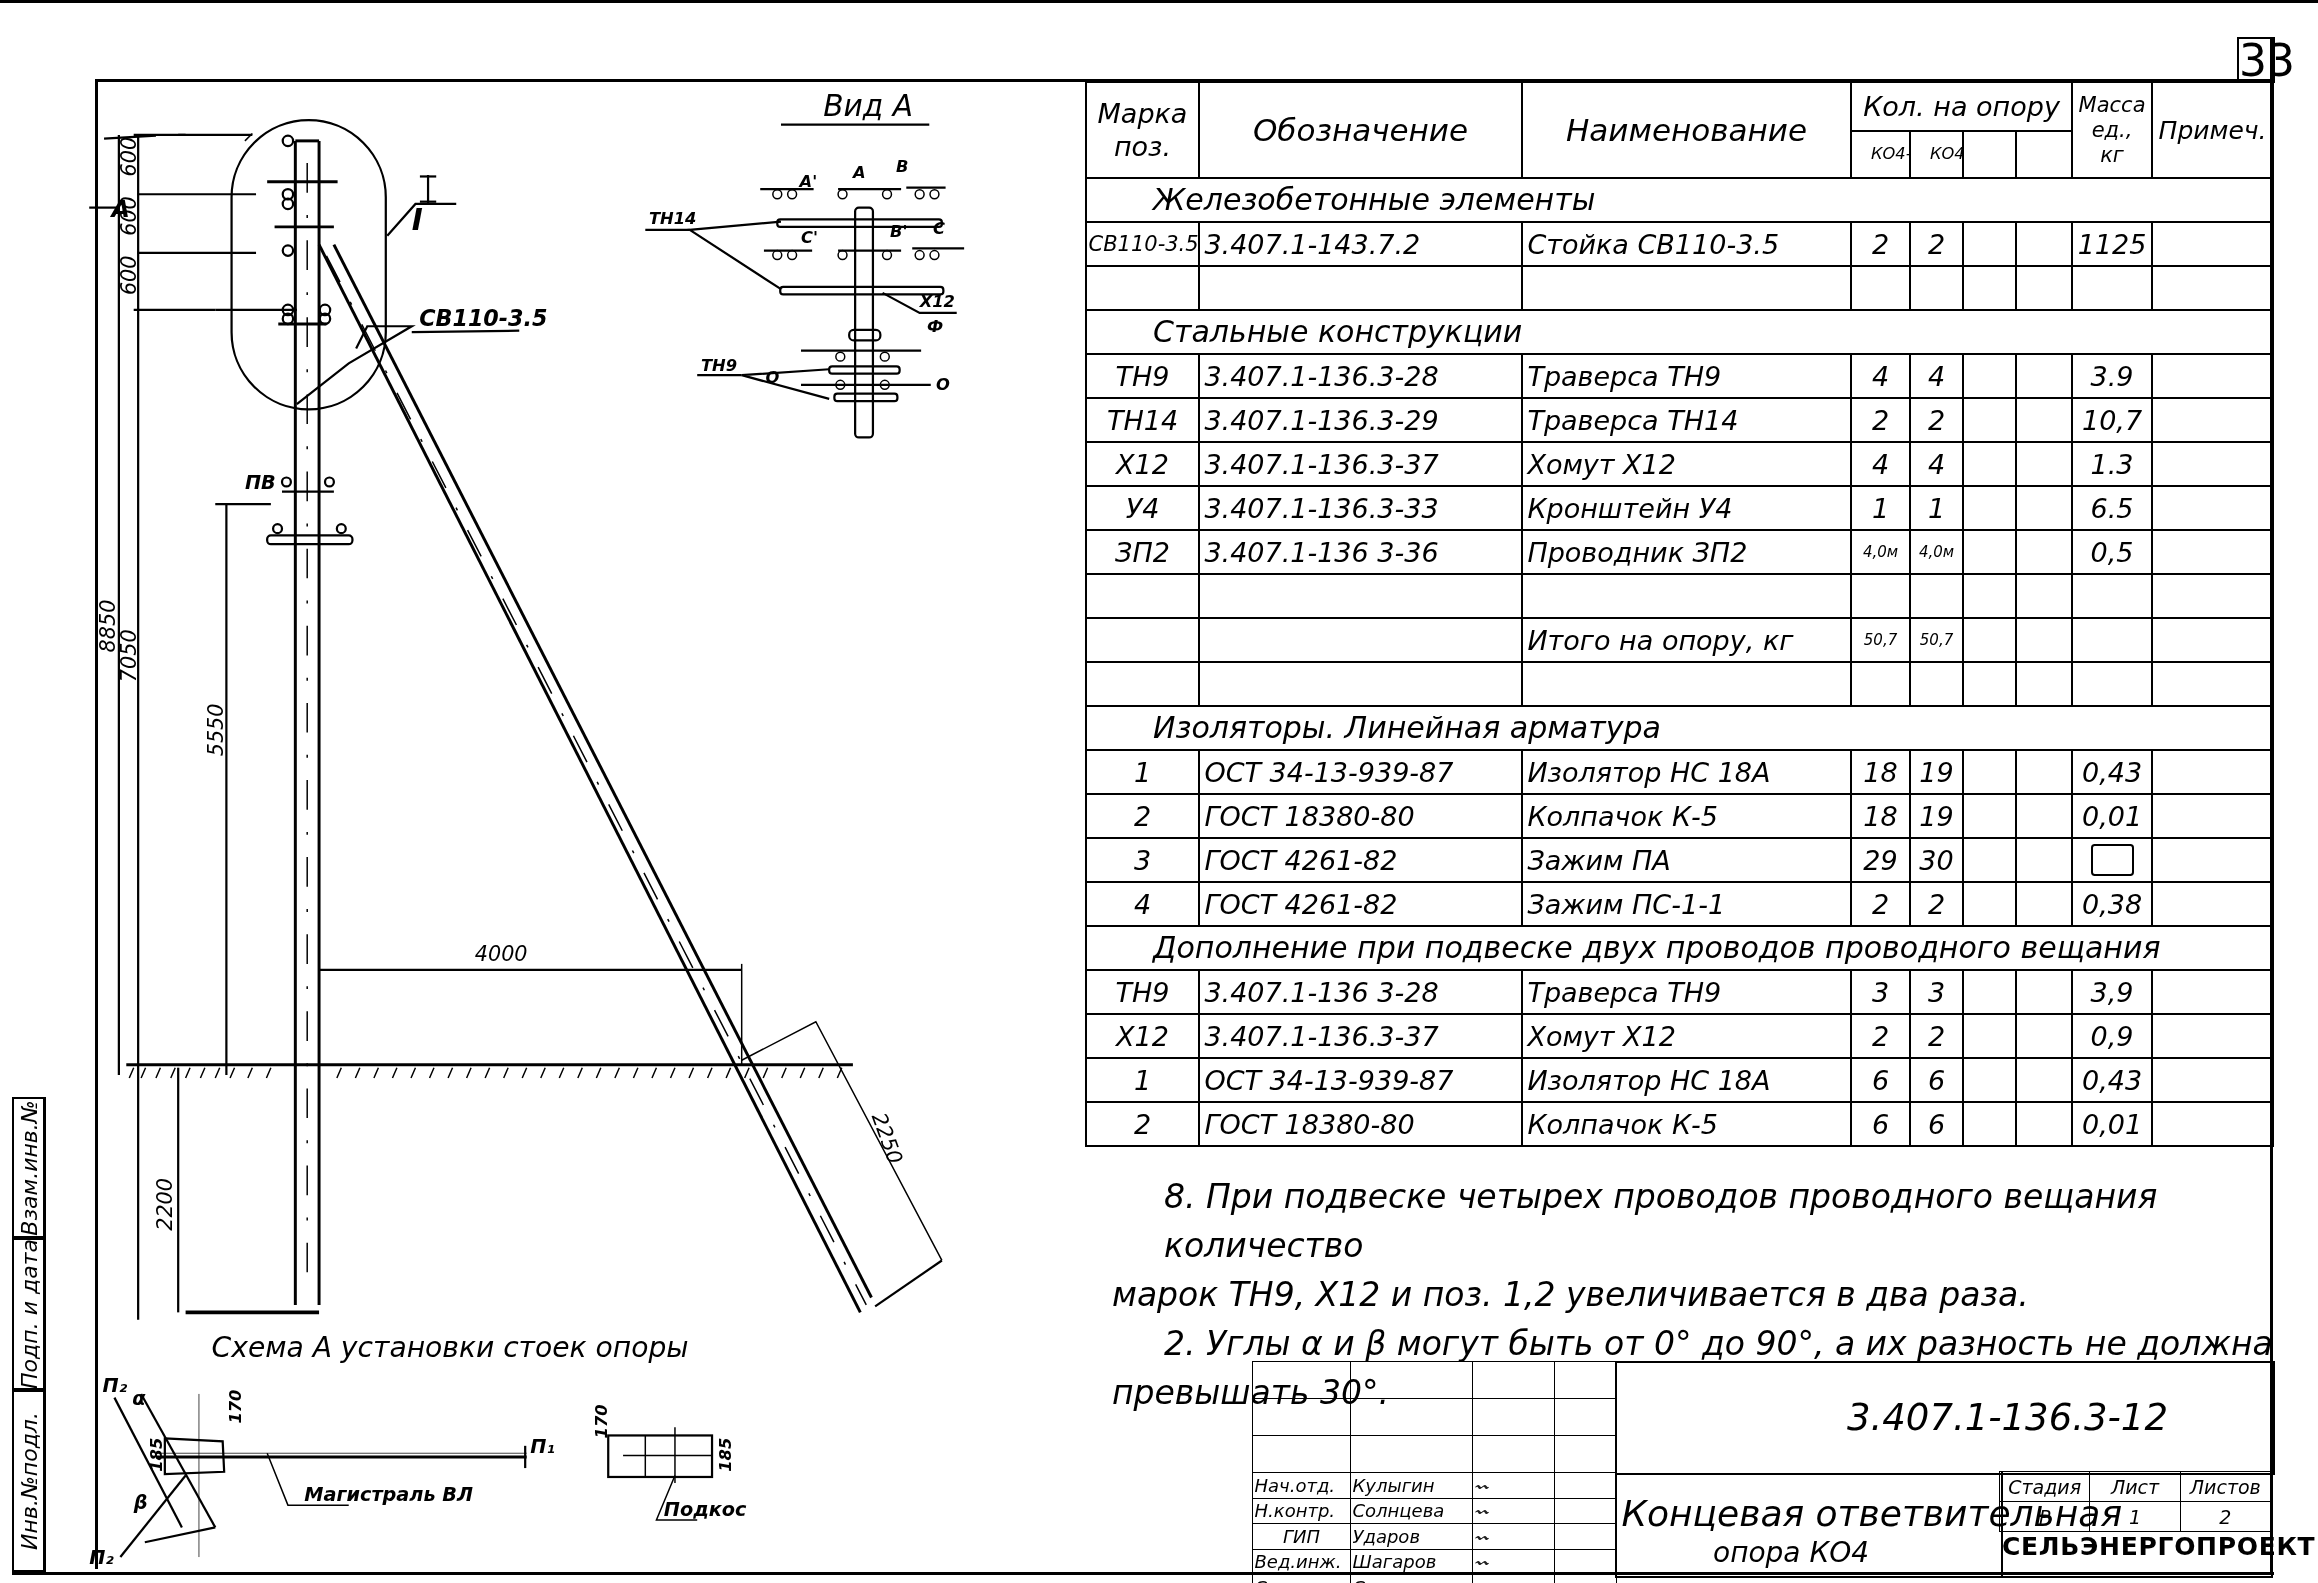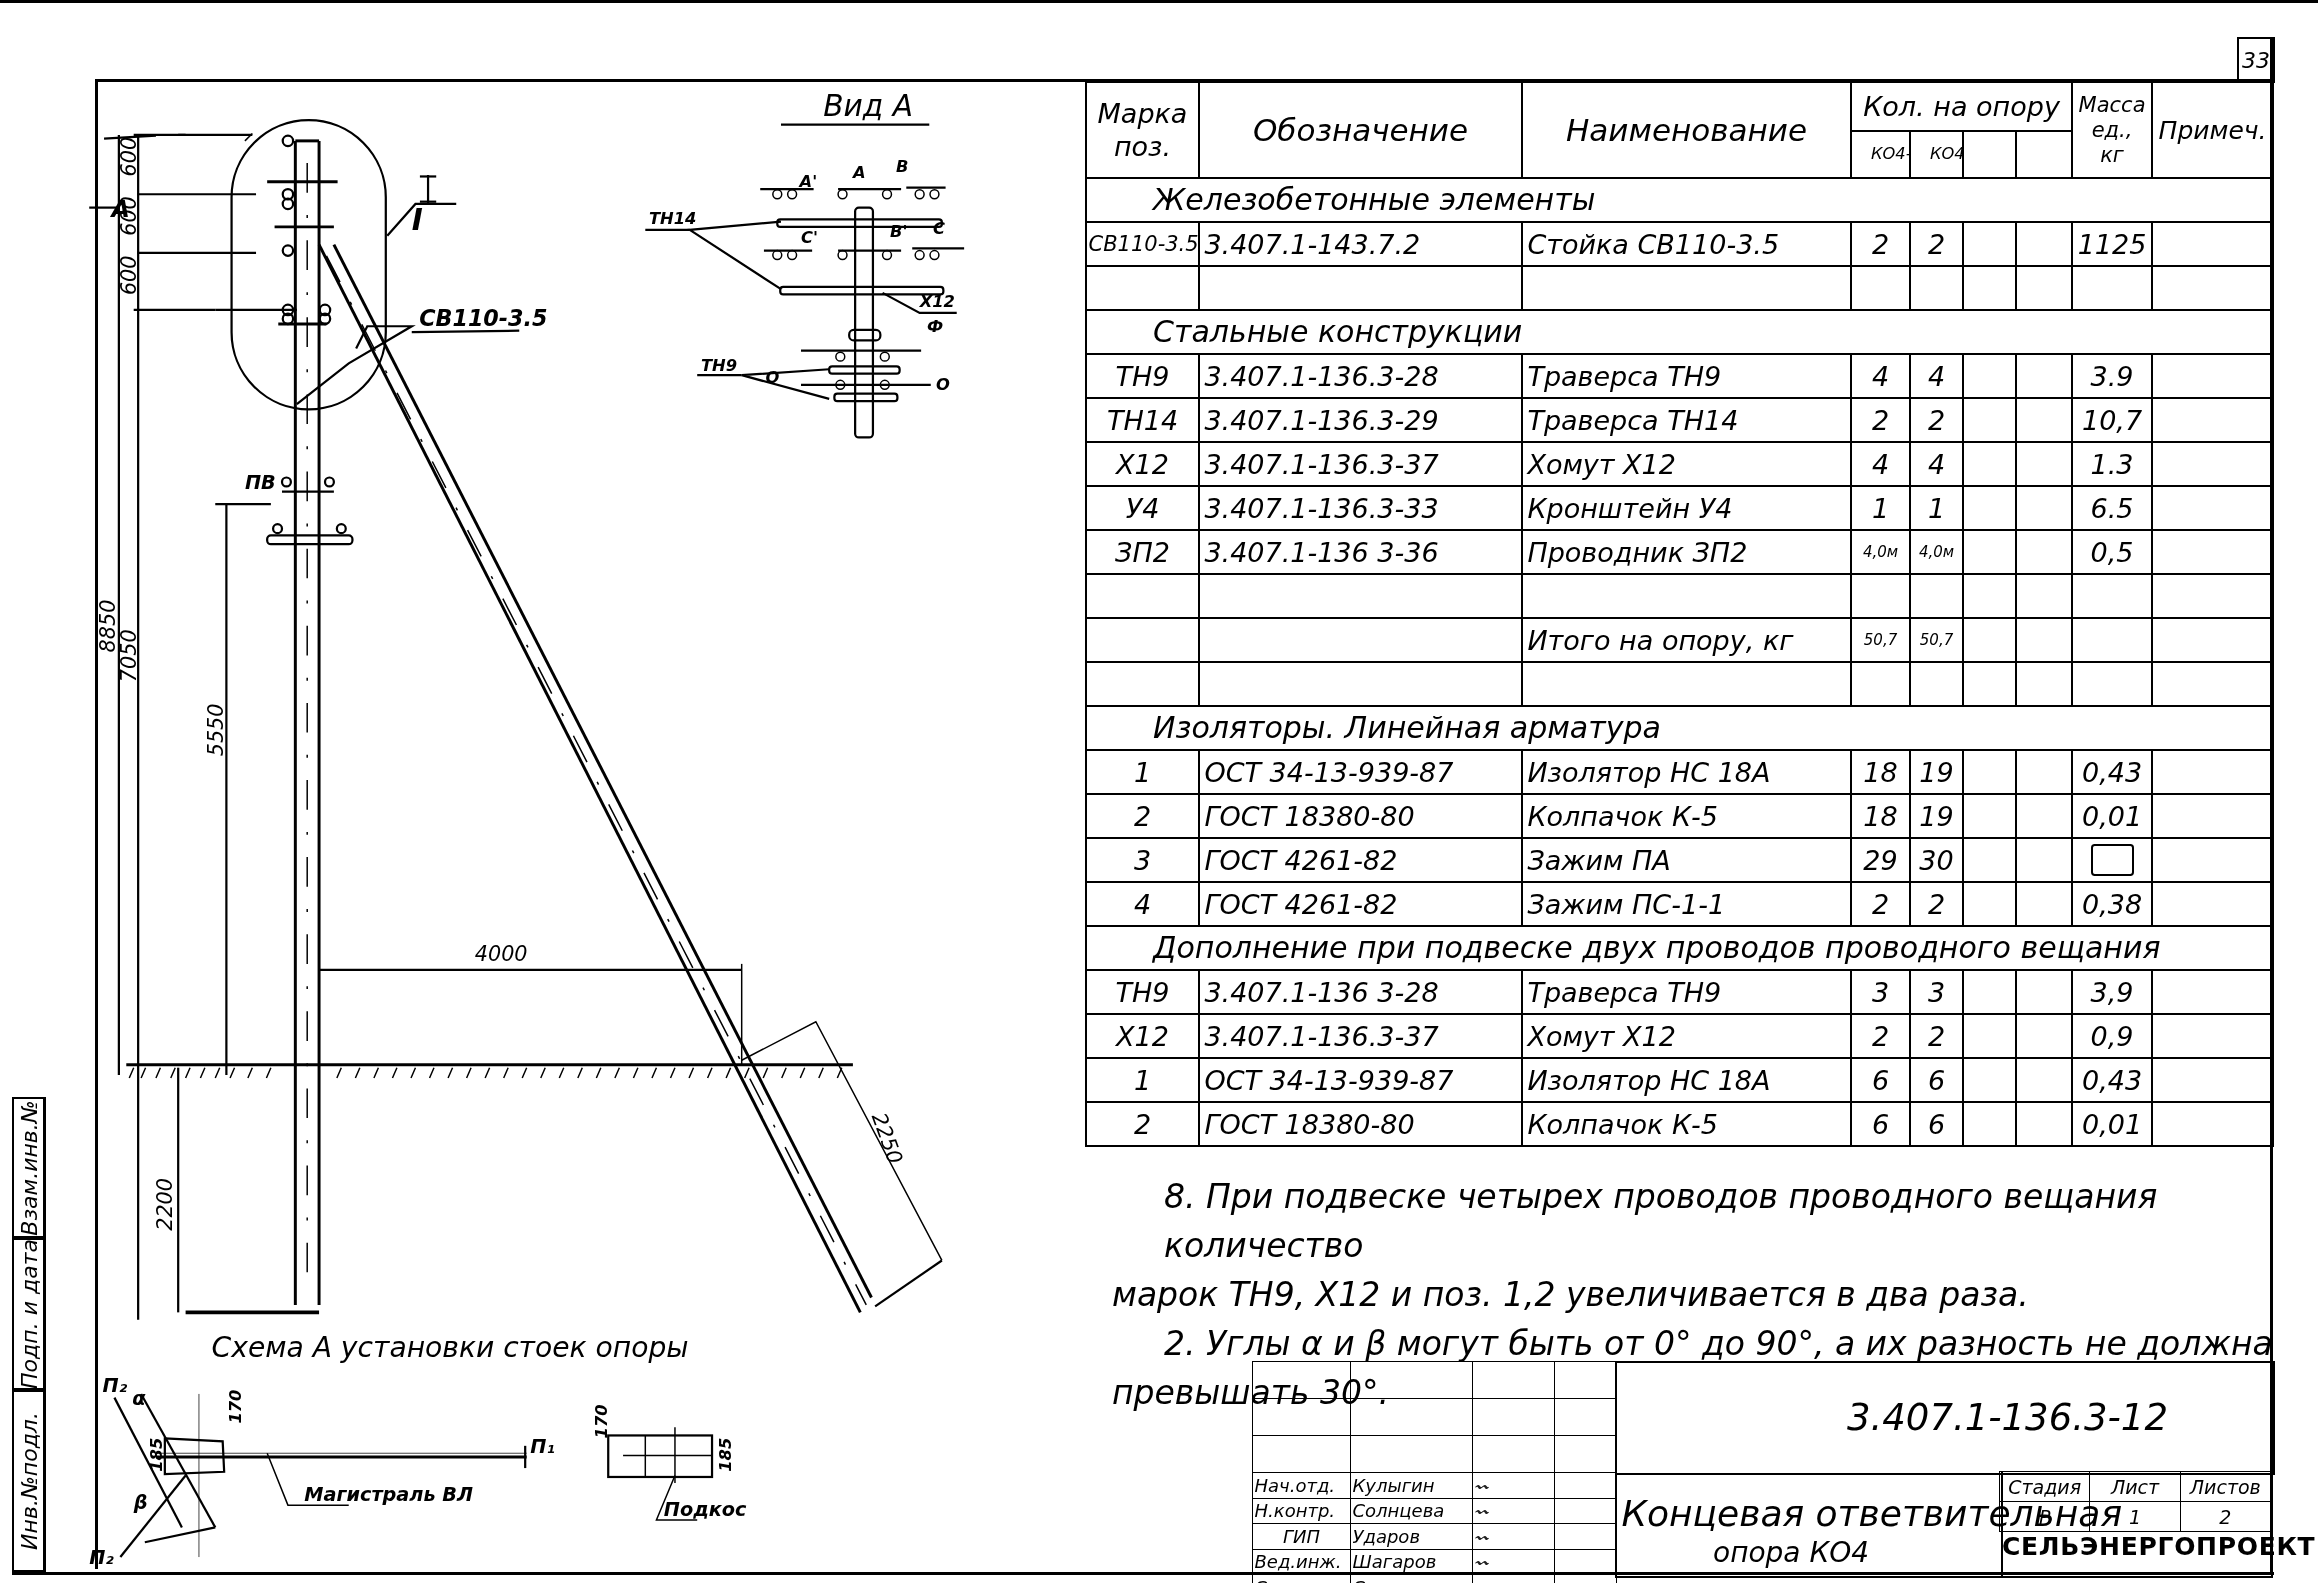--- a/index.html
+++ b/index.html
@@ -30,21 +30,21 @@
   .tb-code{position:absolute;left:363px;top:0;width:656px;height:110px;border:2.2px solid #000;border-left:2.2px solid #000;}
   .tb-code span{position:absolute;left:230px;top:33px;font-size:37px;font-style:italic;}
   .tb-name{position:absolute;left:363px;top:110px;width:384px;height:105px;border:2.2px solid #000;border-top:none;}
   .tb-name .l1{position:absolute;left:4.4px;top:22px;font-size:36px;font-style:italic;white-space:nowrap;}
   .tb-name .l2{position:absolute;left:96px;top:65px;font-size:28px;font-style:italic;white-space:nowrap;}
   .tb-stage{position:absolute;left:747px;top:110px;width:272px;height:105px;border:2.2px solid #000;border-left:none;border-top:none;}
   .tb-stage table{border-collapse:collapse;width:100%;table-layout:fixed;}
   .tb-stage td{border:1.5px solid #000;text-align:center;font-style:italic;font-size:19px;height:27px;}
   .tb-org{position:absolute;left:3px;top:61px;font-size:25px;font-weight:bold;letter-spacing:0.7px;white-space:nowrap;}
   .page-num{position:absolute;left:2237px;top:37px;width:34px;height:44px;border:2.2px solid #000;border-bottom:none;
-            font-size:22px;font-style:italic;text-align:center;line-height:44px;}
+            font-size:44px;text-align:center;line-height:44px;}
   .side-cell{position:absolute;left:0;width:33px;border:2.2px solid #000;box-sizing:border-box;}
   .side-cell span{position:absolute;left:50%;top:50%;transform:translate(-50%,-50%) rotate(-90deg);
                   font-size:22px;font-style:italic;white-space:nowrap;}
   svg text{font-family:"DejaVu Sans",sans-serif;font-style:italic;}
 </style>
 </head>
 <body>
 
 <div class="frame-line" style="left:0;top:0;width:2319px;height:3px;"></div>
 <div class="frame-line" style="left:96px;top:79px;width:2176px;height:3px;"></div>

